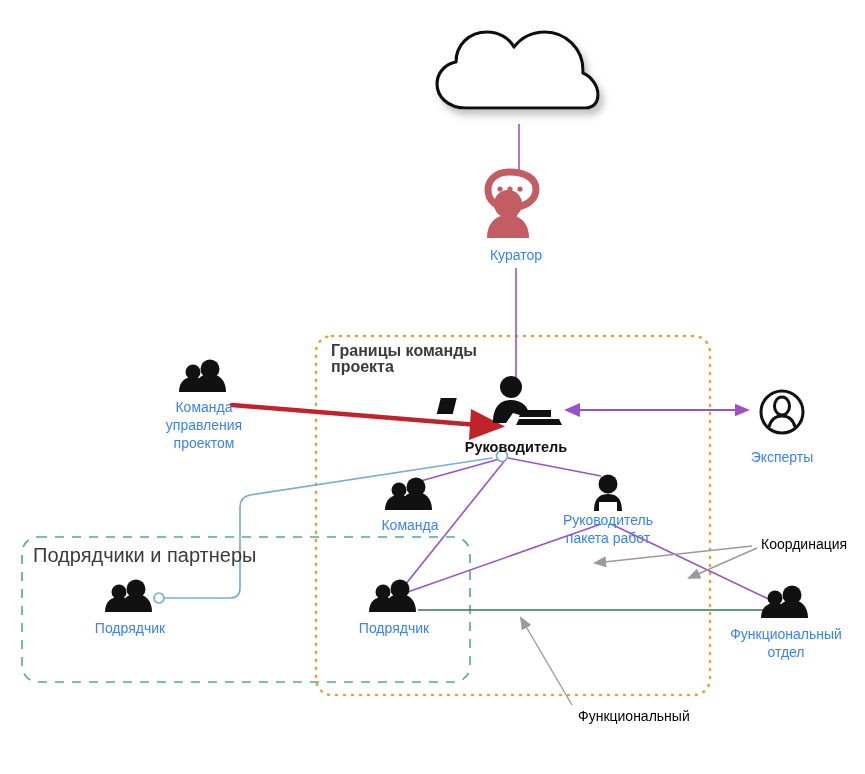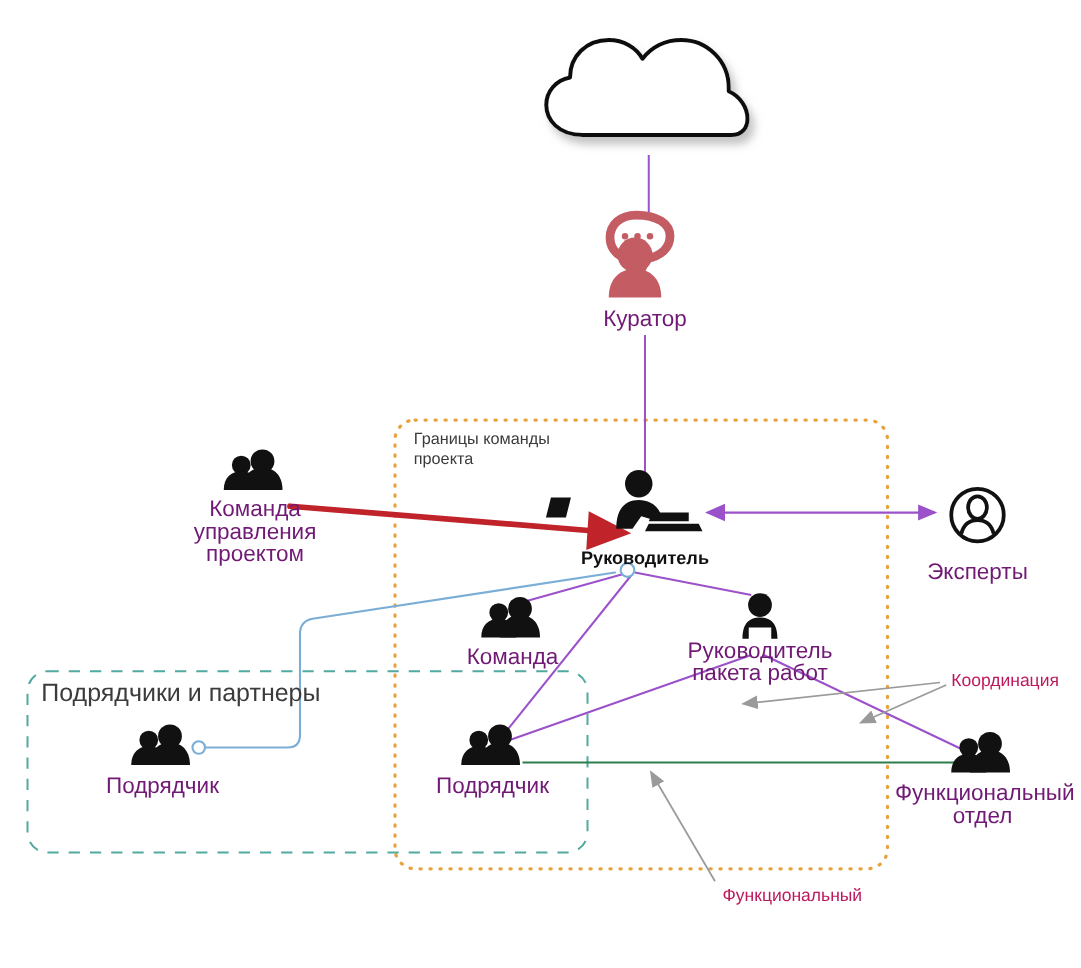--- a/index.html
+++ b/index.html
@@ -18,48 +18,49 @@
   #diagram-svg {
     position: absolute;
     left: 0;
     top: 0;
     width: 865px;
     height: 774px;
   }
   .node-label {
     position: absolute;
     text-align: center;
-    color: #701a75;
-    font-size: 18px;
+    color: #3b82f6;
+    font-size: 14px;
     line-height: 18px;
     font-family: "Liberation Sans", sans-serif;
     white-space: pre-line;
     pointer-events: none;
   }
   .node-label.bold {
     font-weight: bold;
     color: #111111;
     font-size: 14.5px;
   }
   .zone-title {
     position: absolute;
     color: #3b3b3b;
     font-family: "Liberation Sans", sans-serif;
     white-space: pre-line;
   }
   .zone-title.small {
-    font-size: 13px;
+    font-size: 16px;
     line-height: 16px;
+    font-weight: bold;
   }
   .zone-title.big {
     font-size: 20px;
   }
   .edge-label {
     position: absolute;
-    color: #be185d;
+    color: #000000;
     font-size: 14px;
     font-family: "Liberation Sans", sans-serif;
   }
 </style>
 </head>
 <body>
 
 <div id="canvas">
 
   <svg id="diagram-svg" viewBox="0 0 865 774">

